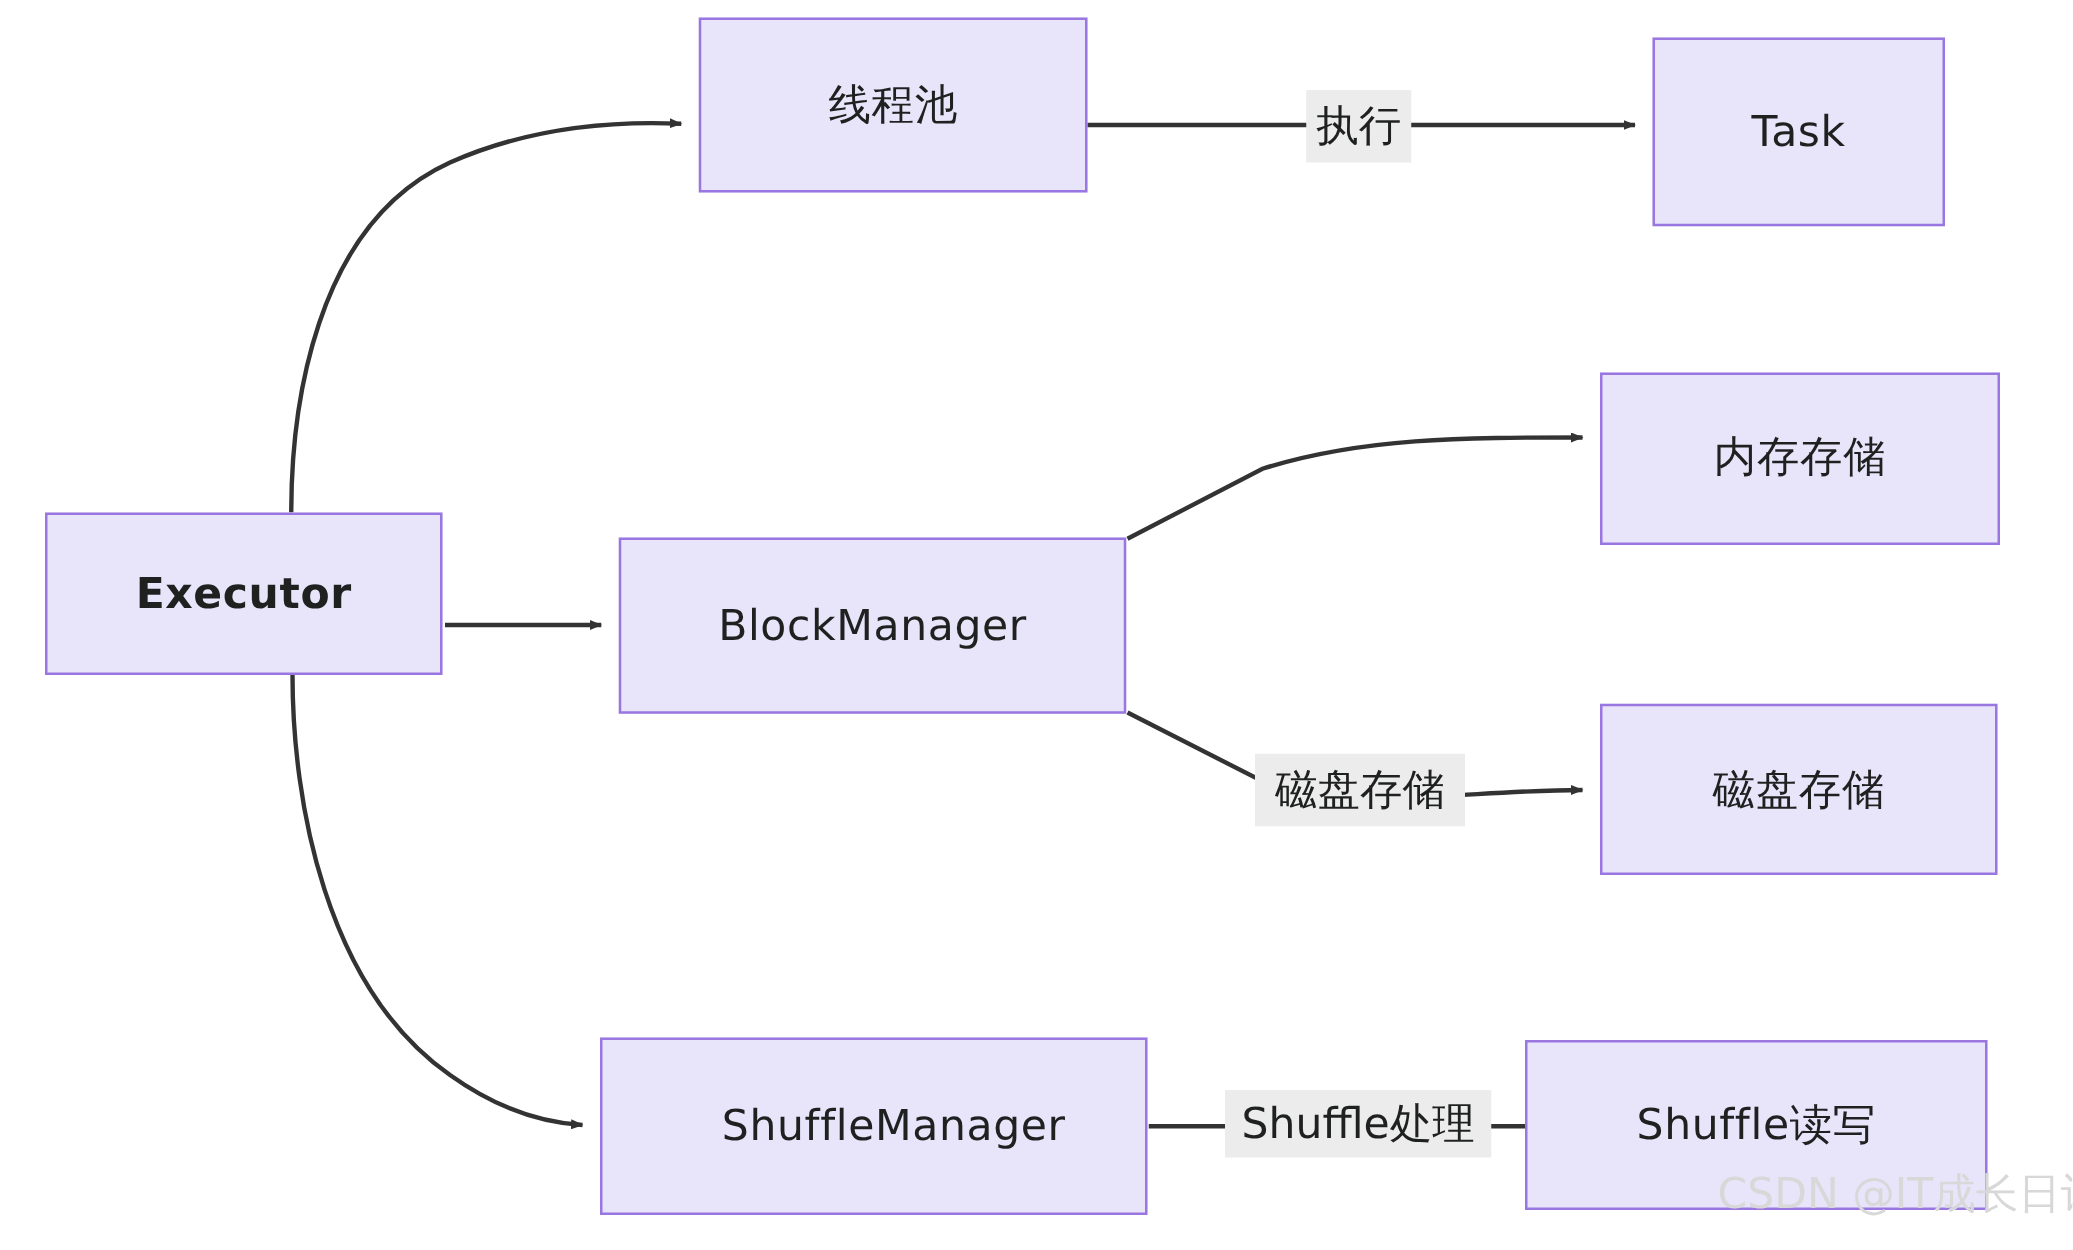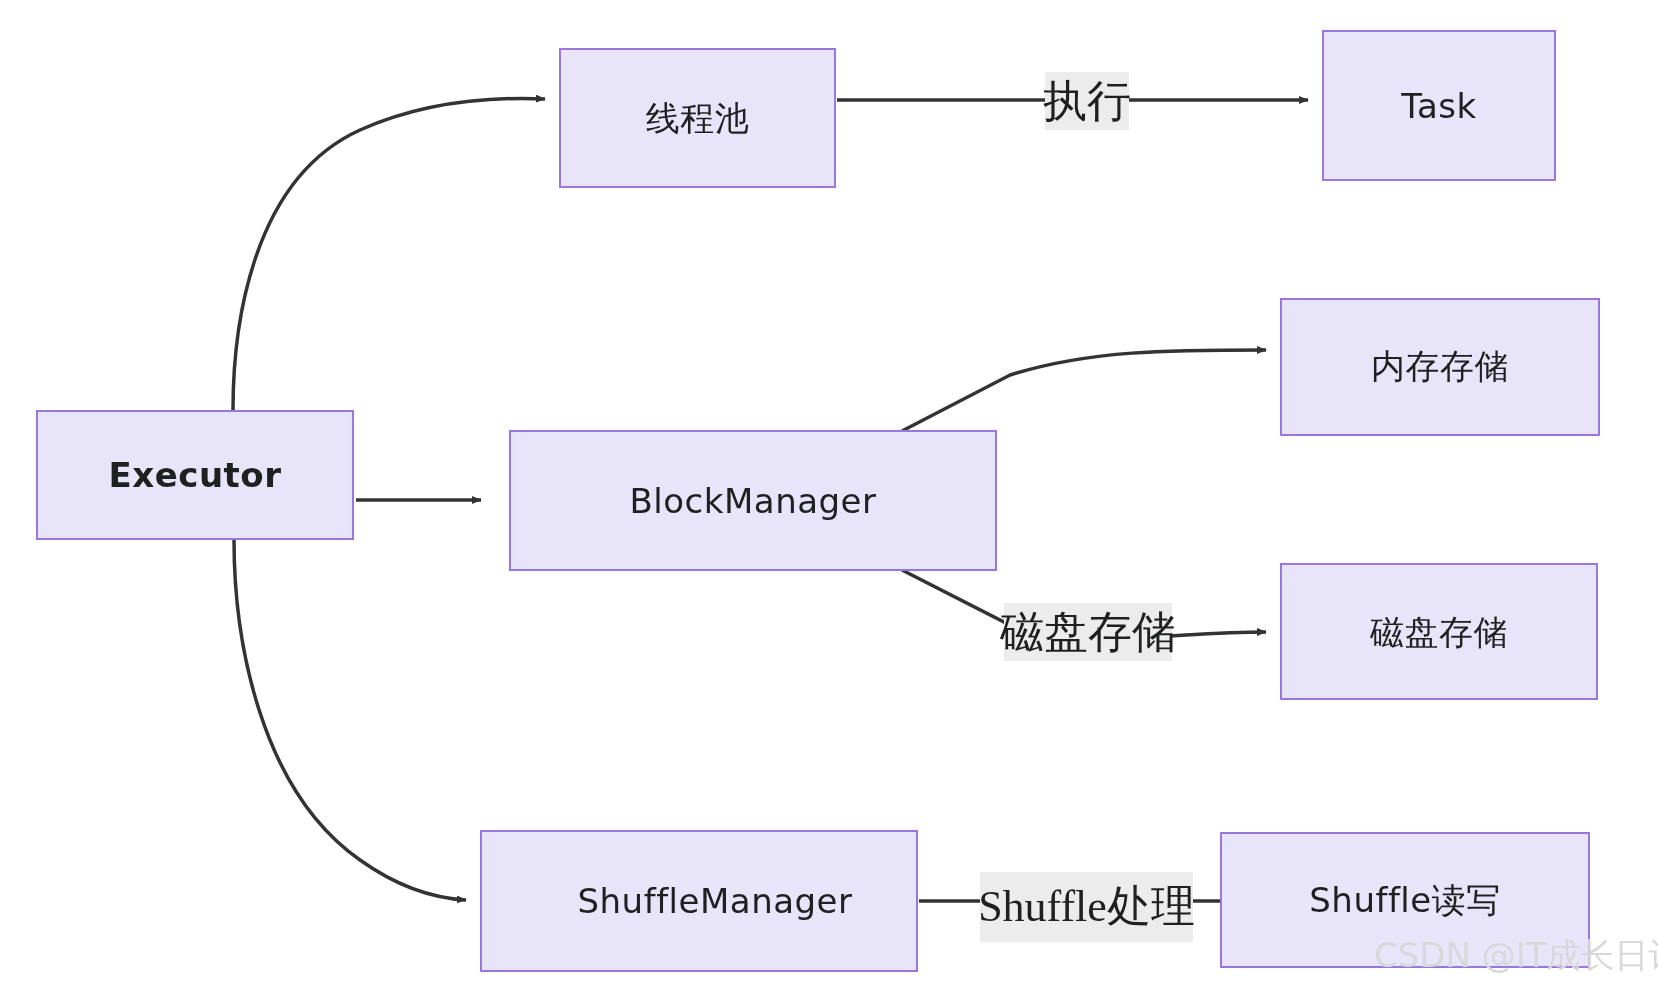--- a/index.html
+++ b/index.html
@@ -27,21 +27,21 @@
     font-size: 34px;
     font-weight: 400;
     letter-spacing: 0.5px;
     line-height: 1;
   }
   .edge-label {
     position: absolute;
     box-sizing: border-box;
     background: #ececec;
     color: #1f2020;
-    font-size: 44px;
+    font-size: 34px;
     line-height: 1;
     display: flex;
     align-items: center;
     justify-content: center;
     white-space: nowrap;
     padding: 2px 4px;
   }
   #edges {
     position: absolute;
     left: 0;
@@ -82,29 +82,29 @@
 
     <path d="M234,540 C234,640 260,790 360,860 C395,885 430,898 466,900" fill="none" stroke="#333333" stroke-width="3.5" marker-end="url(#arrowhead)"></path>
 
     <path d="M919,901 L1241,901" fill="none" stroke="#333333" stroke-width="3.5" marker-end="url(#arrowhead)"></path>
   </svg>
 
   <div class="node" style="left:36px; top:410px; width:318px; height:130px;font-weight:bold;">
     <span>Executor</span>
   </div>
 
-  <div class="node" style="left:559px; top:48px; width:277px; height:140px;">
+  <div class="node" style="left:559px; top:14px; width:311px; height:140px;">
     <span>线程池</span>
   </div>
 
   <div class="node" style="left:1322px; top:30px; width:234px; height:151px;">
     <span>Task</span>
   </div>
 
-  <div class="node" style="left:495px; top:430px; width:488px; height:141px;margin-left:14px;">
+  <div class="node" style="left:495px; top:430px; width:406px; height:141px;">
     <span>BlockManager</span>
   </div>
 
   <div class="node" style="left:1280px; top:298px; width:320px; height:138px;font-family:Liberation Serif, serif;">
     <span>内存存储</span>
   </div>
 
   <div class="node" style="left:1280px; top:563px; width:318px; height:137px;">
     <span>磁盘存储</span>
   </div>
@@ -119,19 +119,19 @@
 
   <div class="edge-label" style="left:1045px; top:72px; width:84px; height:58px;">
     <span>执行</span>
   </div>
 
 
   <div class="edge-label" style="left:1004px; top:603px; width:168px; height:58px;">
     <span>磁盘存储</span>
   </div>
 
-  <div class="edge-label" style="left:980px; top:872px; width:213px; height:70px;font-family:Liberation Serif, serif;">
+  <div class="edge-label" style="left:980px; top:872px; width:213px; height:54px;">
     <span>Shuffle处理</span>
   </div>
 
   <div class="watermark" style="left:1374px; top:938px;">CSDN @IT成长日记</div>
 
 </div>
 
 </body></html>

